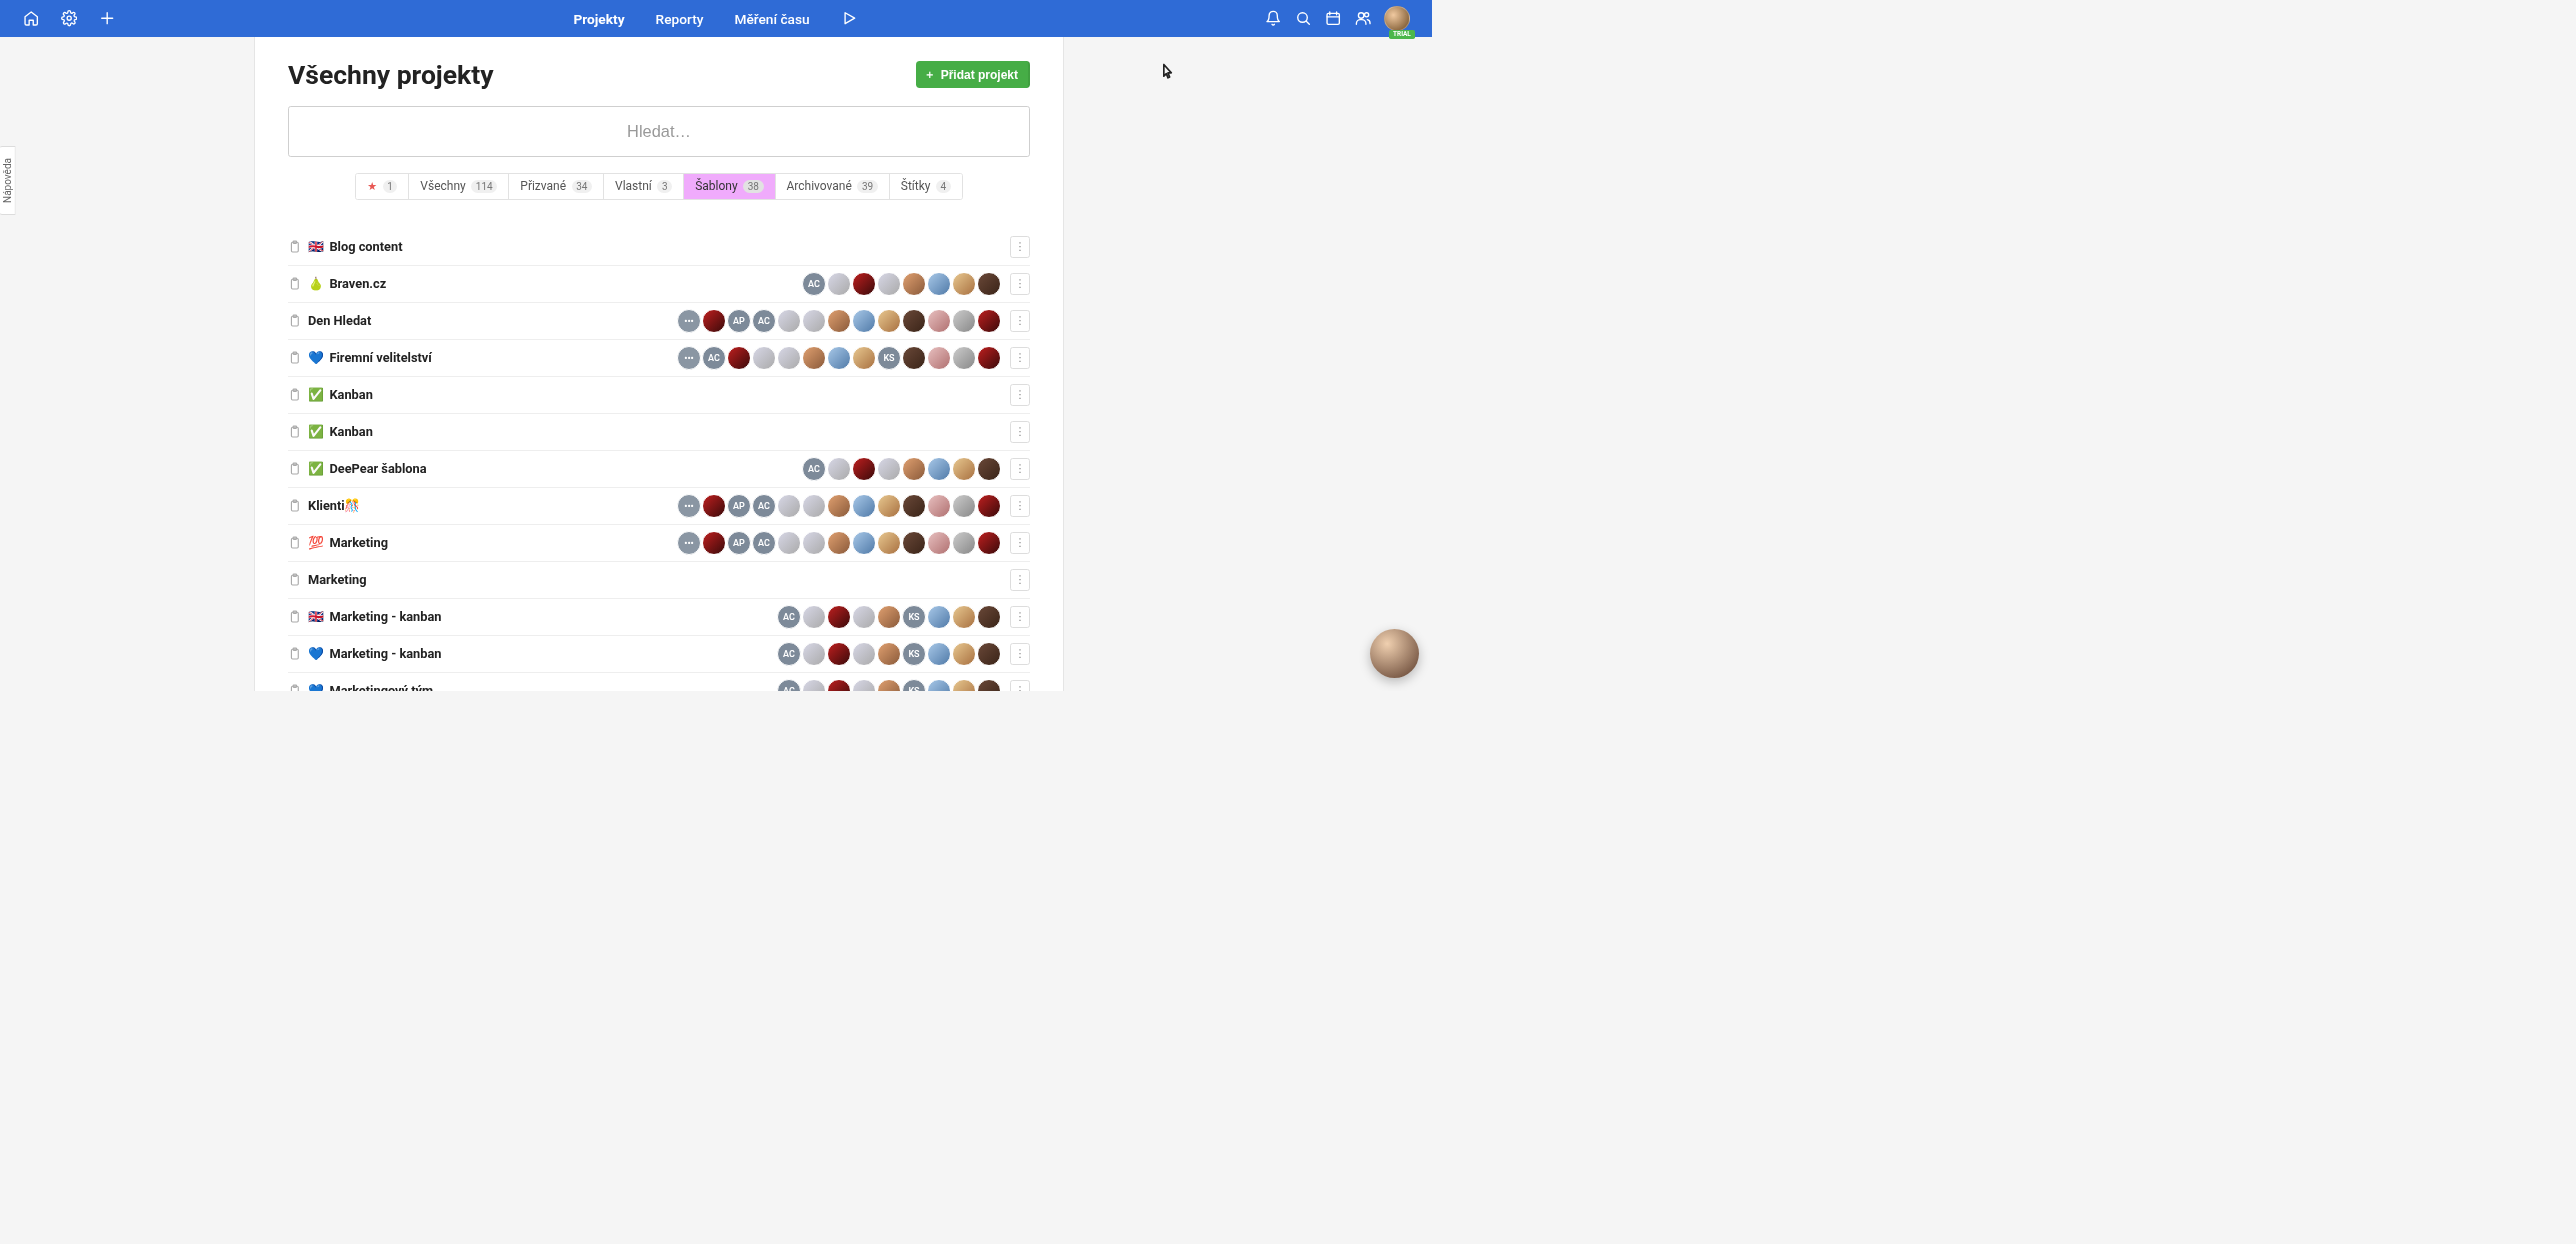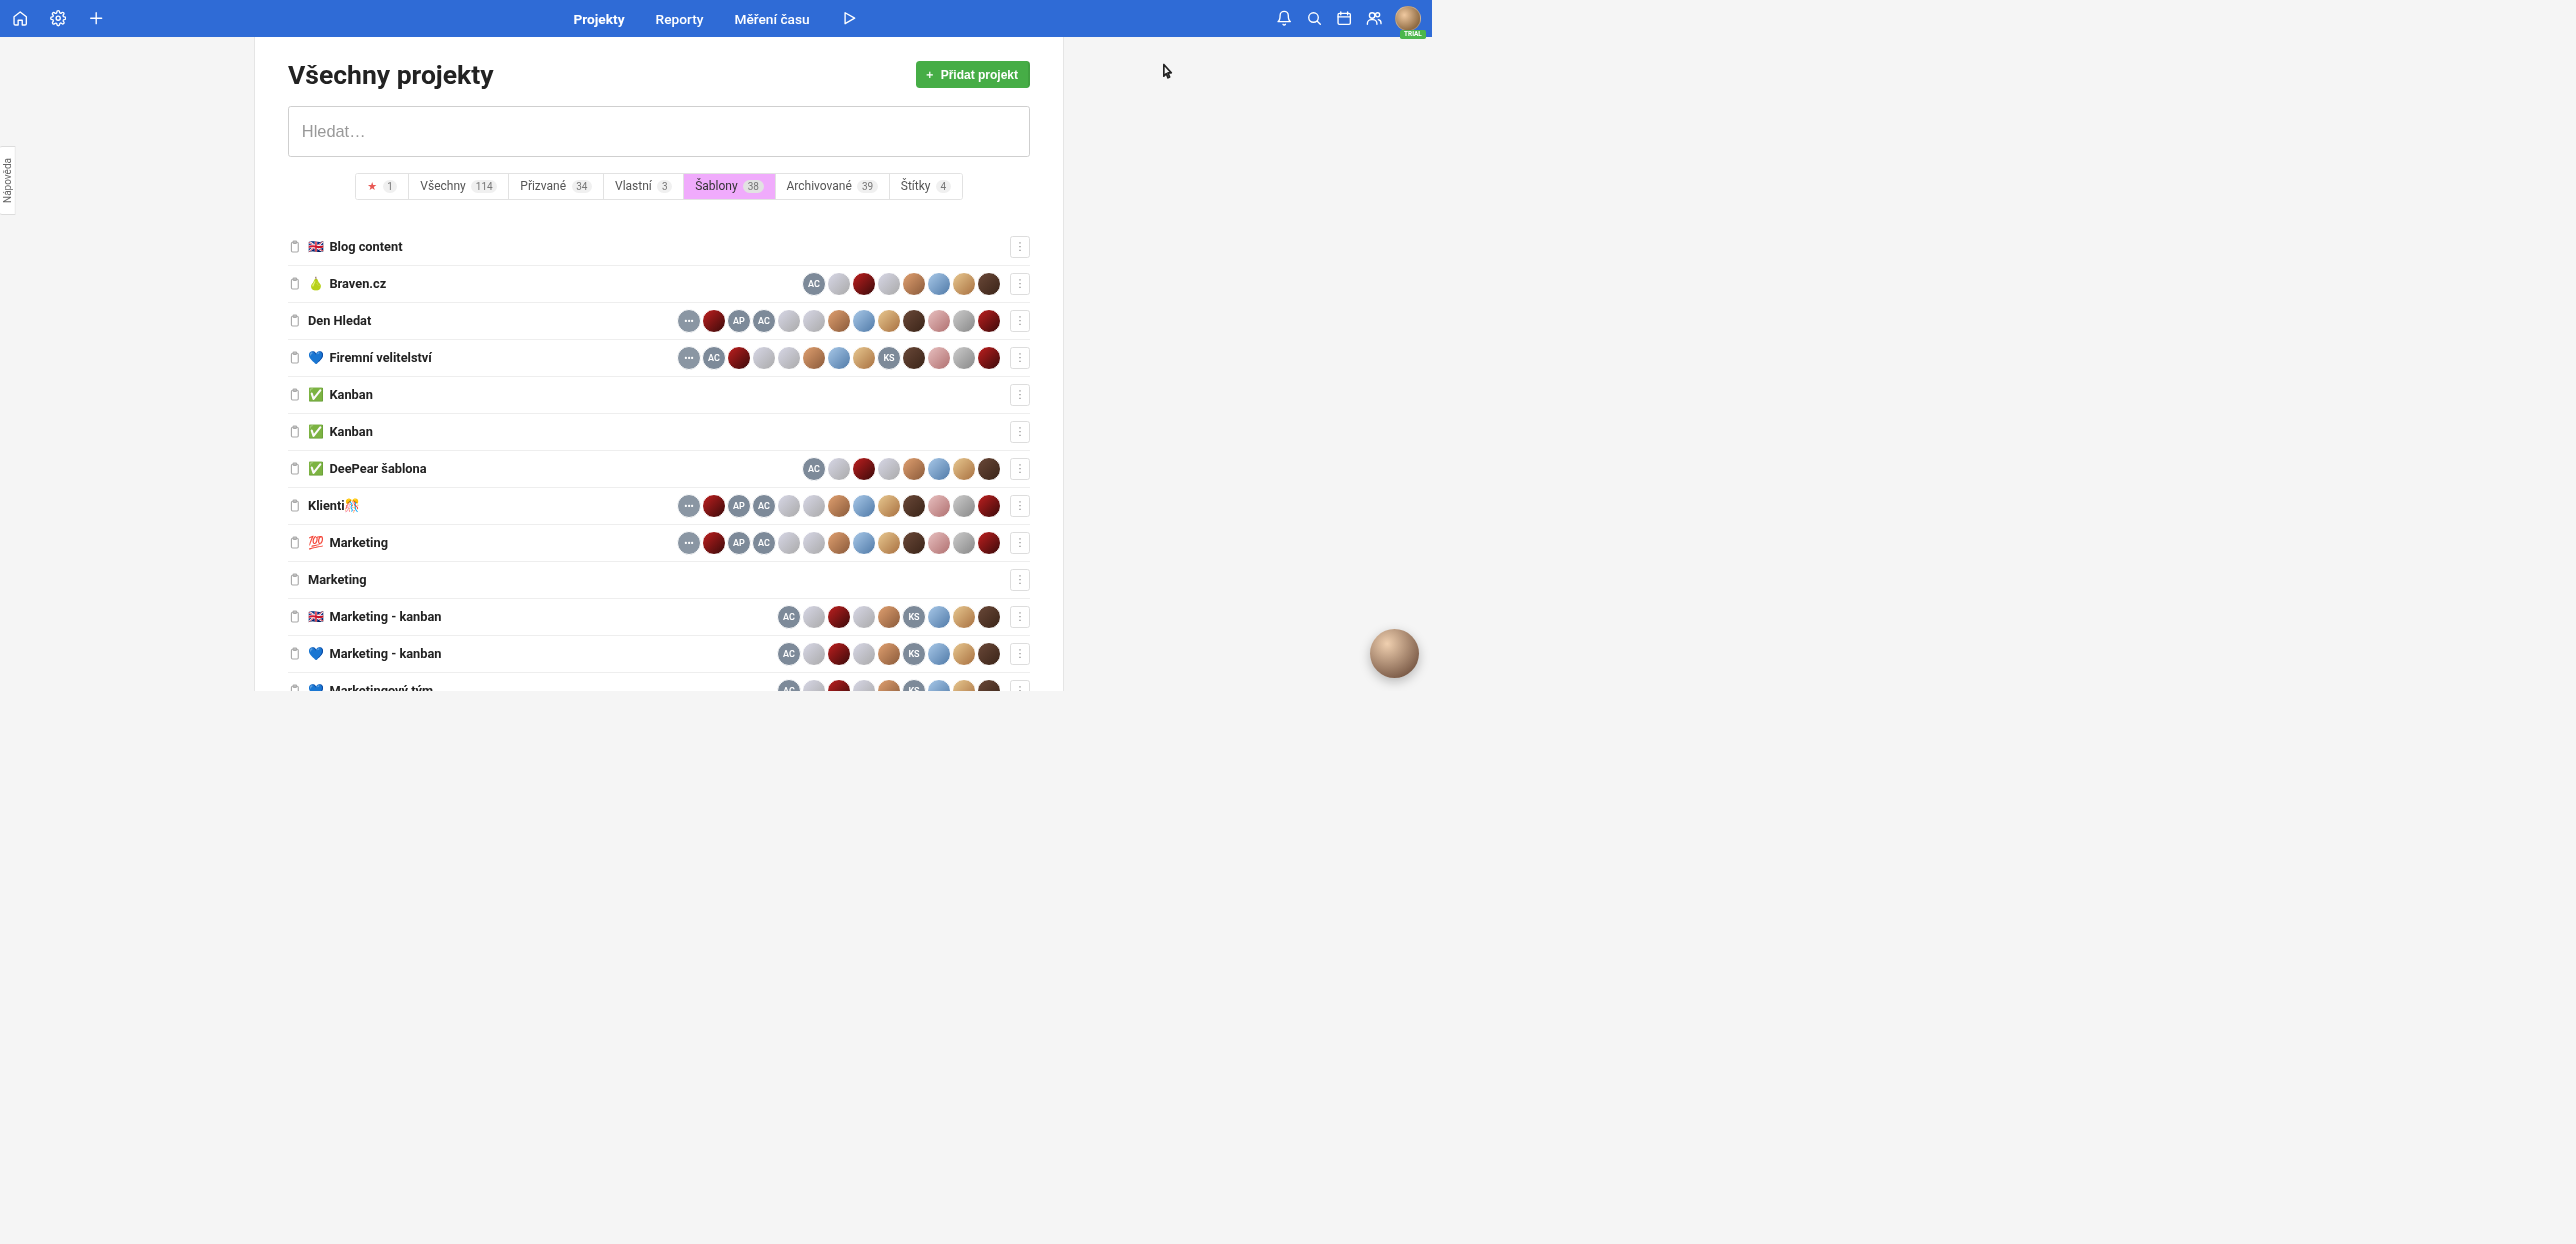--- a/index.html
+++ b/index.html
@@ -14,21 +14,21 @@
   }
 
   
   .header {
     height: 37px;
     background: #2f6bd6;
     display: flex;
     align-items: center;
     justify-content: space-between;
     color: #fff;
-    padding: 0 11px;
+    padding: 0 22px;
     position: relative;
   }
   .header-left { display: flex; align-items: center; gap: 20px; }
   .header-center {
     position: absolute;
     left: 0; right: 0;
     display: flex;
     gap: 31px;
     justify-content: center;
     align-items: center;
@@ -125,20 +125,21 @@
   .add-btn .plus-ico { font-size: 11px; }
 
   .search-box {
     width: 100%;
     border: 0.9px solid #cfcfcf;
     border-radius: 2.7px;
     padding: 14.6px 12.8px;
     font-size: 16.4px;
     color: #888;
     margin-bottom: 16.4px;
+    text-align: center;
   }
   .search-box::placeholder { color: #999; }
 
   
   .filter-row {
     display: flex;
     justify-content: center;
     margin-bottom: 29px;
   }
   .filter-tabs {

